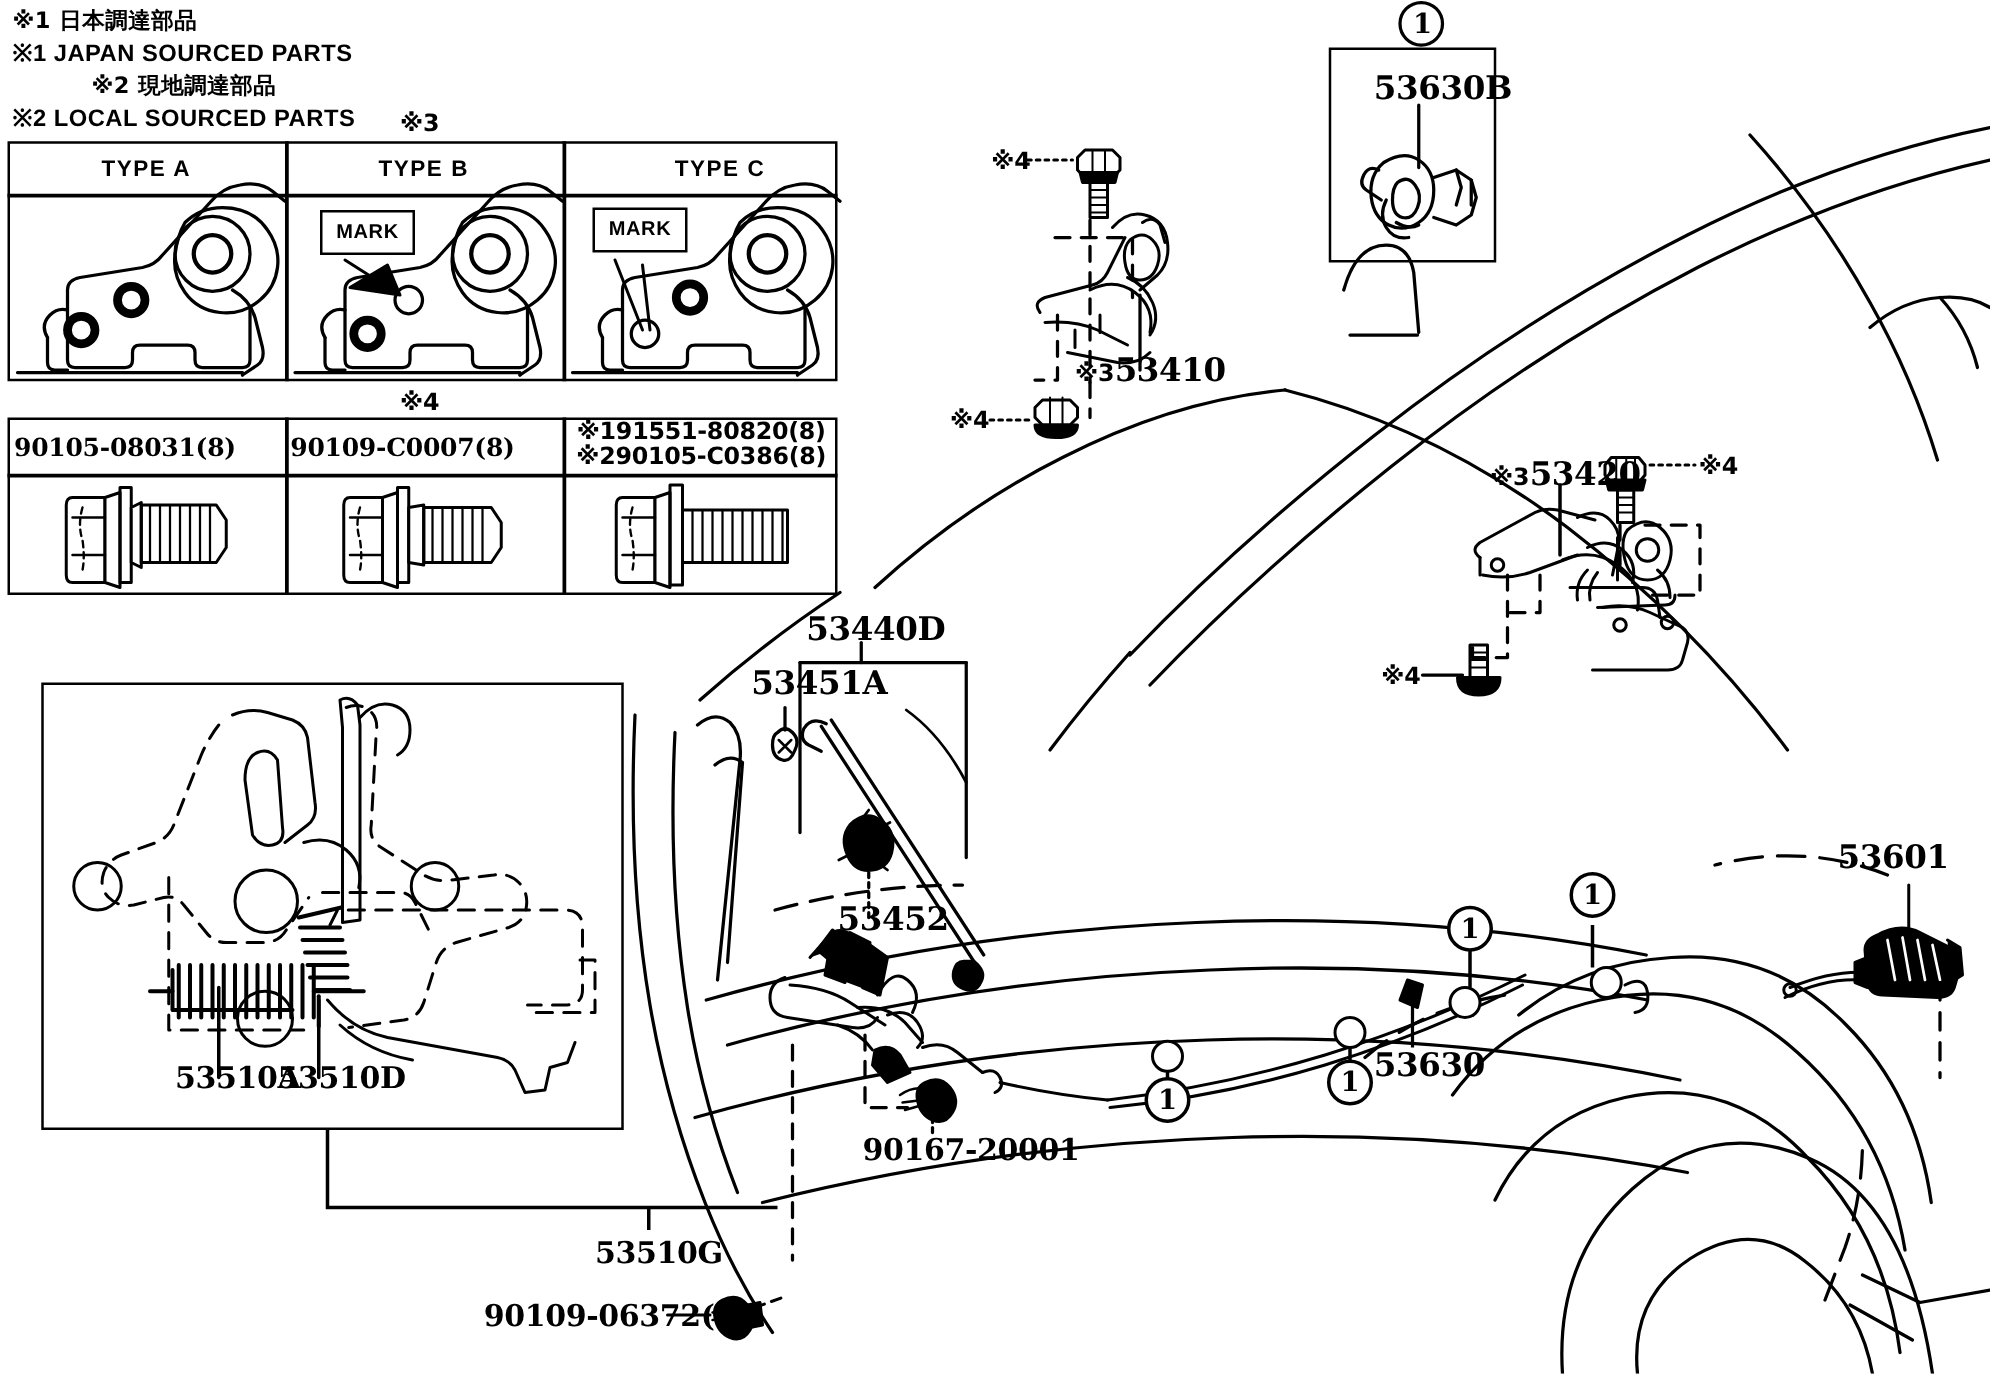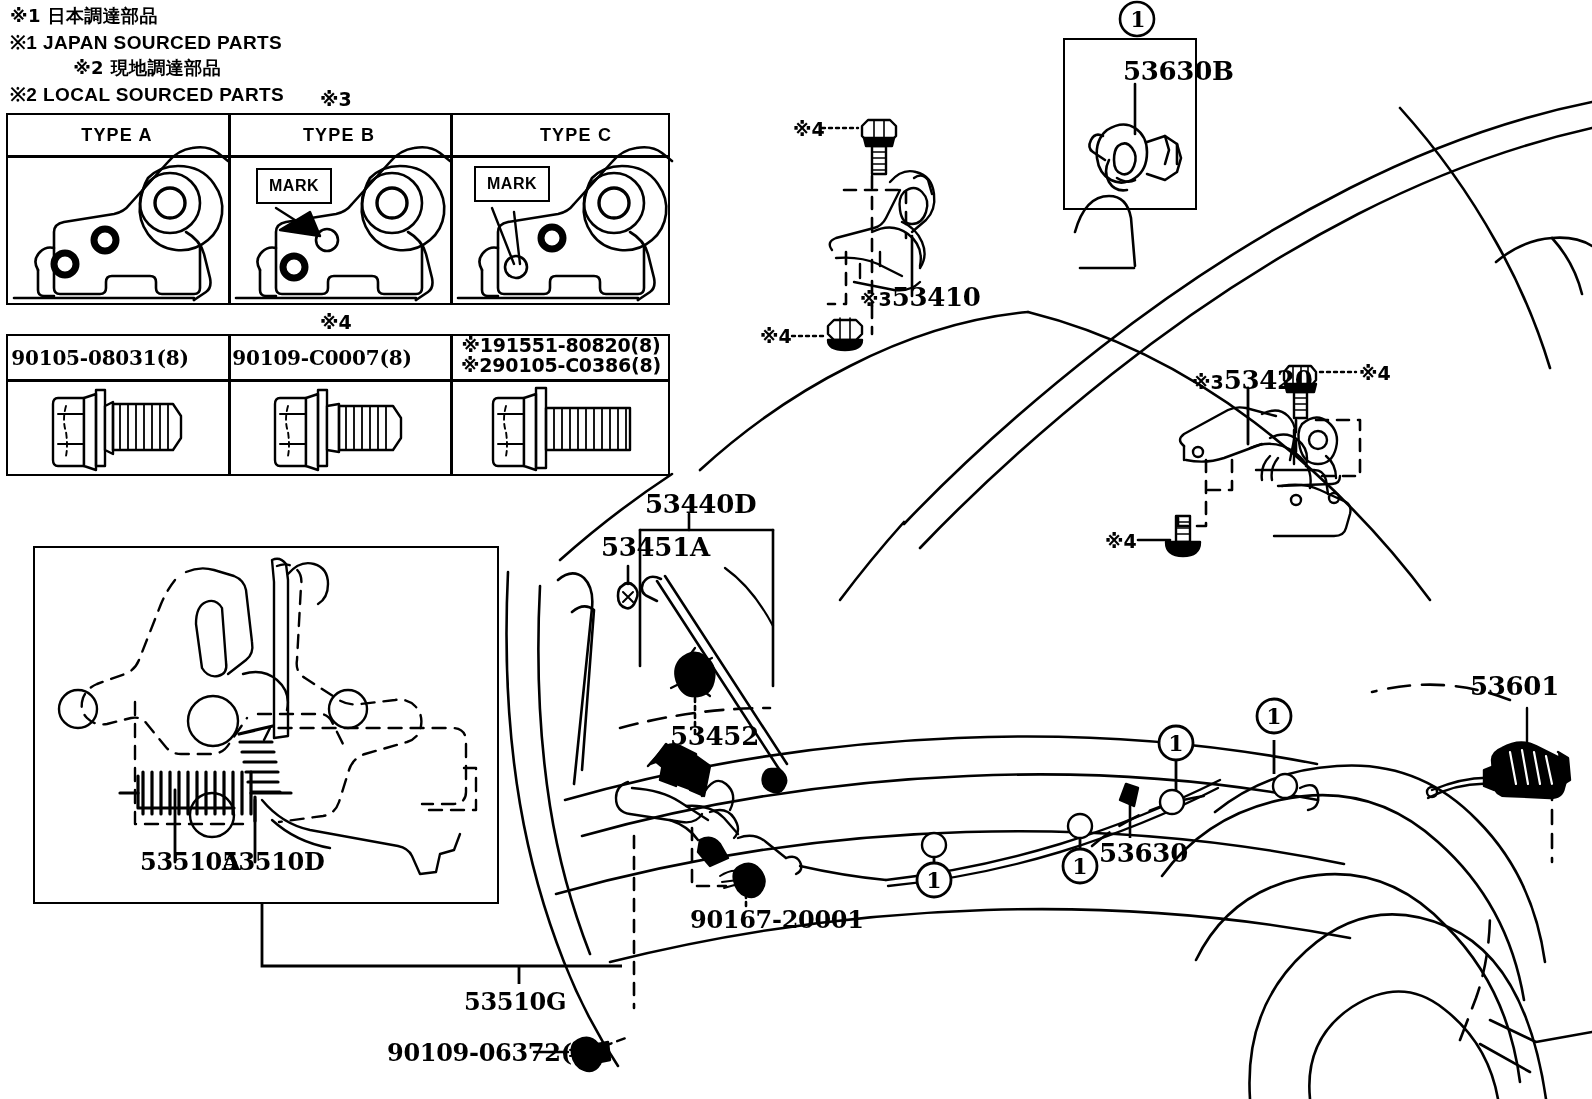--- a/index.html
+++ b/index.html
@@ -237,42 +237,42 @@
 
   <div class="abs partno sm" style="left:140px;top:847px;">53510A</div>
   <div class="abs partno sm" style="left:222px;top:847px;">53510D</div>
 
   <svg class="layer" viewBox="0 0 1592 1099">
     <g fill="none" stroke="#000" stroke-width="2.8">
       <path d="M262 904 l0 62 l360 0"></path>
       <path d="M519 966 l0 18"></path>
     </g>
   </svg>
-  <div class="abs partno sm" style="left:464px;top:987px;">53510G</div>
+  <div class="abs partno sm" style="left:476px;top:987px;">53510G</div>
 
   <div class="inset-box" style="left:1063px;top:38px;width:134px;height:172px;"></div>
 
   <svg class="layer" viewBox="0 0 1592 1099">
     <g fill="none" stroke="#000" stroke-width="2.6" stroke-linejoin="round" stroke-linecap="round">
 
       <circle cx="1137" cy="19" r="17"></circle>
 
       <path d="M1135 84 l0 50"></path>
 
       <path d="M1103 136 q-8 -4 -12 4 q-4 8 2 12 l12 8"></path>
       <path d="M1107 130 q16 -10 28 -2 q12 8 12 24 q0 18 -12 26 q-12 8 -24 2 q-12 -6 -14 -22 q-2 -18 10 -28 z"></path>
       <path d="M1118 146 q8 -6 14 2 q6 8 2 18 q-4 10 -12 8 q-8 -2 -8 -14 q0 -10 4 -14 z"></path>
       <path d="M1109 160 q-6 12 0 22 q6 10 18 8"></path>
       <path d="M1147 142 l18 -6 l12 8 l4 14 l-4 14 l-12 8 l-18 -6"></path>
       <path d="M1165 136 l4 14 l-4 14 M1177 144 l0 20"></path>
       <path d="M1117 178 q10 6 18 2"></path>
     </g>
   </svg>
   <div class="abs callout-num" style="left:1129px;top:6px;width:18px;text-align:center;">1</div>
-  <div class="abs partno" style="left:1099px;top:56px;margin-left:24px;">53630B</div>
+  <div class="abs partno" style="left:1099px;top:56px;">53630B</div>
 
   <svg class="layer" viewBox="0 0 1592 1099">
     <g fill="none" stroke="#000" stroke-width="2.6" stroke-linejoin="round" stroke-linecap="round">
 
       <path d="M1592 102 q-120 24 -242 86 q-130 66 -250 160 q-110 86 -196 176"></path>
       <path d="M1592 128 q-116 26 -234 86 q-128 66 -246 160 q-108 86 -192 174"></path>
       <path d="M904 522 q-34 38 -64 78"></path>
 
       <path d="M1400 108 q56 62 96 134 q34 60 54 126"></path>
       <path d="M1496 262 q26 -22 56 -24 q24 -2 40 8"></path>

